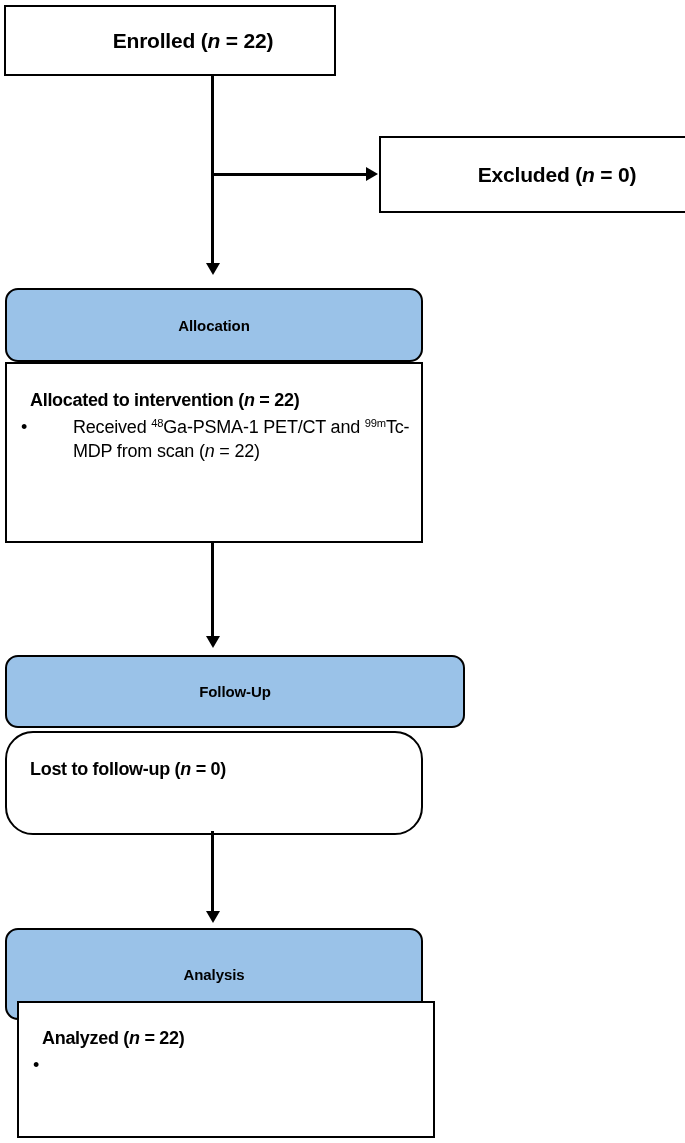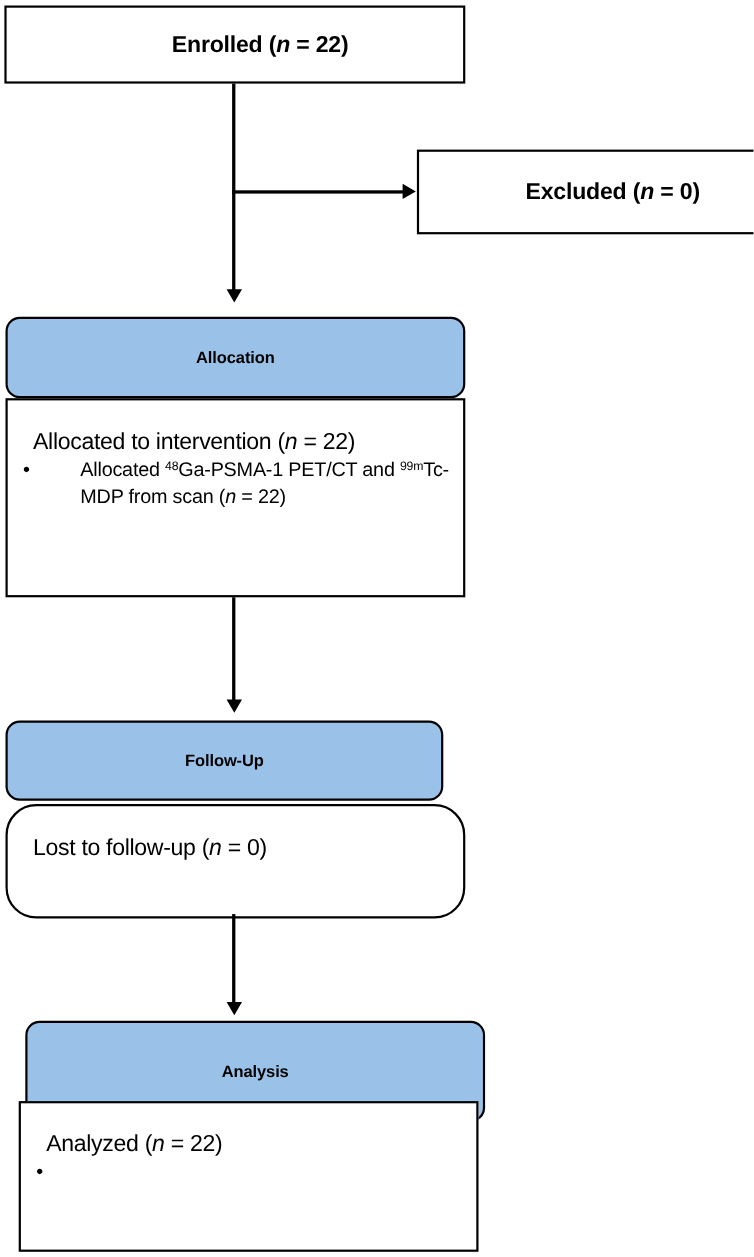--- a/index.html
+++ b/index.html
@@ -25,21 +25,21 @@
 
   
   .box {
     position: absolute;
     box-sizing: border-box;
     border: 2.5px solid #000000;
     background: #ffffff;
   }
   .box-enrolled {
     left: 4px;  top: 5px;
-    width: 419px; height: 71px;
+    width: 332px; height: 71px;
     display: flex;
     align-items: center;
     justify-content: center;
     padding-left: 46px;
   }
   .box-excluded {
     left: 379px; top: 136px;
     width: 356px; height: 77px;
     display: flex;
     align-items: center;
@@ -59,44 +59,44 @@
     position: absolute;
     box-sizing: border-box;
     border: 2.5px solid #000000;
     background: #ffffff;
   }
 
   
   .hdr-allocation { left: 5px; top: 288px; width: 418px; height: 74px; }
   .body-allocation { left: 5px; top: 362px; width: 418px; height: 181px; }
   
-  .hdr-followup { left: 5px; top: 655px; width: 398px; height: 73px; }
+  .hdr-followup { left: 5px; top: 655px; width: 460px; height: 73px; }
   .body-followup { left: 5px; top: 731px; width: 418px; height: 104px; border-radius: 28px; }
   
-  .hdr-analysis { left: 23px; top: 928px; width: 418px; height: 92px; }
+  .hdr-analysis { left: 5px; top: 928px; width: 418px; height: 92px; }
   .body-analysis { left: 5px; top: 1001px; width: 418px; height: 137px; margin-left: 12px; }
 
   
   .title-text {
     font-size: 21px;
     font-weight: bold;
     letter-spacing: -0.2px;
     white-space: nowrap;
   }
   .stage-title {
     font-size: 15px;
     font-weight: bold;
     letter-spacing: -0.1px;
     white-space: nowrap;
   }
   .body-head {
     position: absolute;
     left: 23px;
-    font-size: 21px;
-    font-weight: normal;
+    font-size: 18px;
+    font-weight: bold;
     letter-spacing: -0.3px;
     white-space: nowrap;
   }
   .bullet-row {
     position: absolute;
     left: 14px;
     display: flex;
     align-items: flex-start;
     font-size: 18px;
     font-weight: normal;
@@ -163,21 +163,21 @@
     <span class="title-text"><span>Excluded (</span><span class="ital">n</span><span> = </span><span>0</span><span>)</span></span>
   </div>
 
   <div class="stage-header hdr-allocation" style="background:#9AC2E8;">
     <span class="stage-title">Allocation</span>
   </div>
   <div class="stage-body body-allocation">
     <div class="body-head" style="top:26px;"><span>Allocated to intervention (</span><span class="ital">n</span><span> = </span><span>22</span><span>)</span></div>
     <div class="bullet-row" style="top:52px; width:390px;">
       <span class="bullet-dot">•</span>
-      <span class="bullet-text"><span>Allocated </span><sup>48</sup><span>Ga-PSMA-1 PET/CT and </span><sup>99m</sup><span>Tc-MDP from scan (</span><span class="ital">n</span><span> = </span><span>22</span><span>)</span></span>
+      <span class="bullet-text"><span>Received </span><sup>48</sup><span>Ga-PSMA-1 PET/CT and </span><sup>99m</sup><span>Tc-MDP from scan (</span><span class="ital">n</span><span> = </span><span>22</span><span>)</span></span>
     </div>
   </div>
 
   <div class="vline" style="left:211px; top:543px; height:96px;"></div>
   <div class="arrow-down" style="left:206px; top:636px;"></div>
 
   <div class="stage-header hdr-followup" style="background:#9AC2E8;">
     <span class="stage-title">Follow-Up</span>
   </div>
   <div class="stage-body body-followup">

